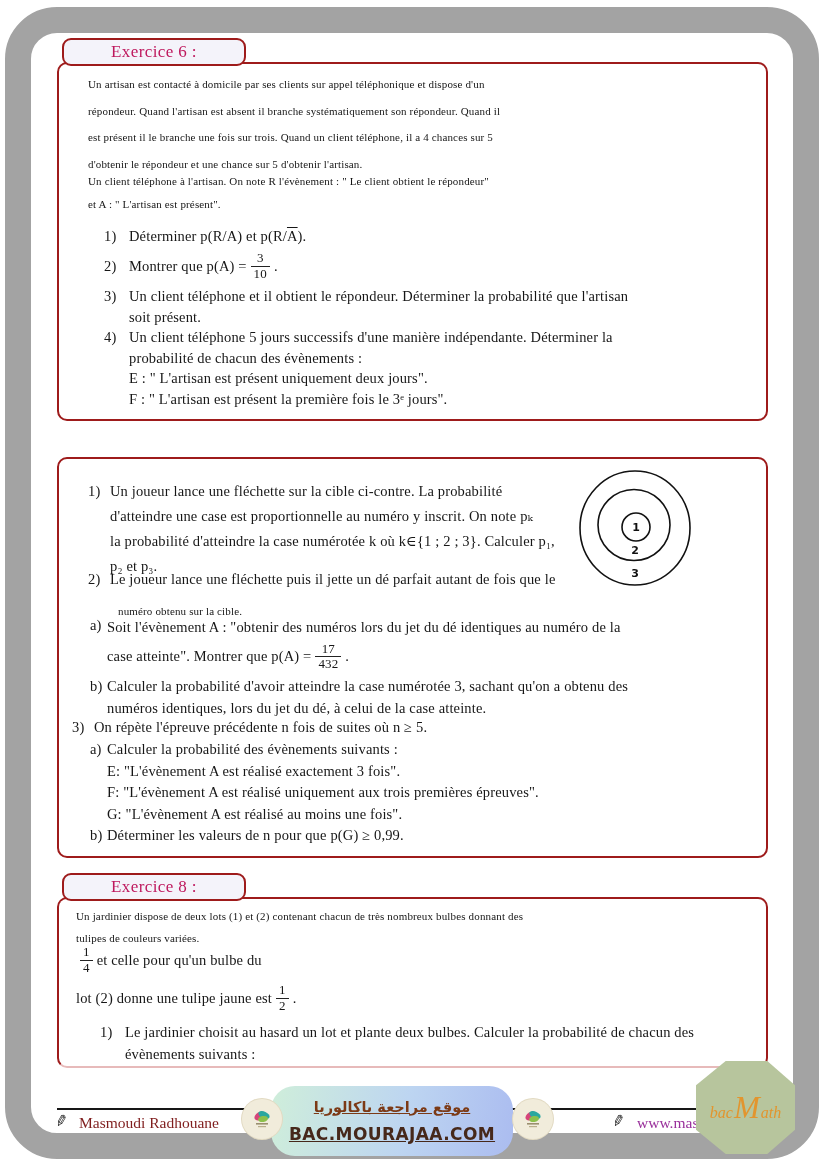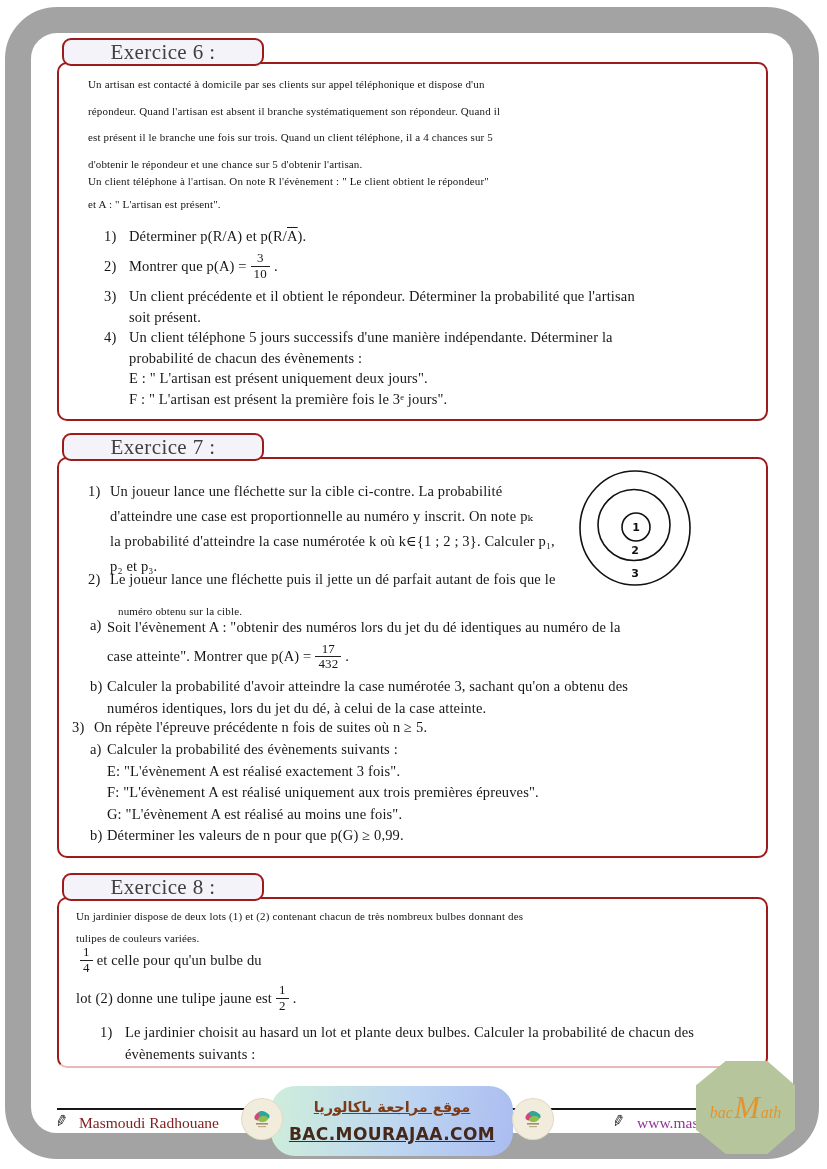--- a/index.html
+++ b/index.html
@@ -12,24 +12,24 @@
     border:26px solid #a3a3a3;border-radius:52px;background:transparent;z-index:0;
   }
   .exbox{
     position:absolute;left:57px;width:711px;box-sizing:border-box;background:#ffffff;
     border:2.4px solid #9e1b1b;border-radius:10px;z-index:1;
   }
   .exbox.ex6{top:62px;height:359px;}
   .exbox.ex7{top:457px;height:401px;}
   .exbox.ex8{top:897px;height:171px;border-bottom-color:#e7baba;}
   .exbadge{
-    position:absolute;left:62px;width:202px;height:28px;box-sizing:border-box;z-index:3;
+    position:absolute;left:62px;width:184px;height:28px;box-sizing:border-box;z-index:3;
     background:#f4f3fa;border:2.4px solid #9e1b1b;border-radius:9px;
     display:flex;align-items:center;justify-content:center;
-    font-size:21px;color:#404040;letter-spacing:.4px;
+    font-size:17px;color:#be185d;letter-spacing:.4px;
   }
   .bdg6{top:38px;} .bdg7{top:433px;} .bdg8{top:873px;}
   .tx{position:absolute;white-space:pre-line;font-size:11px;letter-spacing:.15px;z-index:2;}
   .lh26{line-height:26.5px;} .lh22{line-height:22.5px;} .lh25{line-height:25px;}
   .lh21{line-height:21.5px;} .lh20{line-height:20.5px;}
   .li{position:absolute;display:flex;z-index:2;font-size:14.5px;letter-spacing:.15px;}
   .li .n{flex:none;}
   .li .b{white-space:pre-line;}
   .n25{width:25px;} .n21{width:22px;} .n17{width:17px;}
   .fr-row{align-items:center;}
@@ -98,36 +98,33 @@
     <span>Montrer que p(A) = </span>
     <span class="frac">
       <span class="fn">3</span>
       <span class="fd">10</span>
     </span>
     <span>.</span>
   </div>
 
   <div class="li lh20" style="left:104px;top:286px;">
     <span class="n n25">3)</span>
-    <span class="b">Un client précédente et il obtient le répondeur. Déterminer la probabilité que l'artisan
+    <span class="b">Un client téléphone et il obtient le répondeur. Déterminer la probabilité que l'artisan
 soit présent.</span>
   </div>
 
   <div class="li lh20" style="left:104px;top:327px;">
     <span class="n n25">4)</span>
     <span class="b">Un client téléphone 5 jours successifs d'une manière indépendante. Déterminer la
 probabilité de chacun des évènements :
 E : " L'artisan est présent uniquement deux jours".
 F : " L'artisan est présent la première fois le 3ᵉ jours".</span>
   </div>
 
   <div class="exbox ex7"></div>
-  <div class="exbadge bdg7">
-    <span>Exercice 7 :</span>
-  </div>
 
   <svg class="target" width="116" height="122" viewBox="0 0 116 122">
     <ellipse cx="58" cy="61" rx="55" ry="57" fill="none" stroke="#111" stroke-width="1.6"></ellipse>
     <ellipse cx="57" cy="58" rx="36" ry="35.5" fill="none" stroke="#111" stroke-width="1.6"></ellipse>
     <circle cx="59" cy="60" r="14" fill="none" stroke="#111" stroke-width="1.6"></circle>
     <text x="59" y="64" text-anchor="middle" font-size="11" font-weight="bold" fill="#111">1</text>
     <text x="58" y="87" text-anchor="middle" font-size="11" font-weight="bold" fill="#111">2</text>
     <text x="58" y="110" text-anchor="middle" font-size="11" font-weight="bold" fill="#111">3</text>
   </svg>
 

